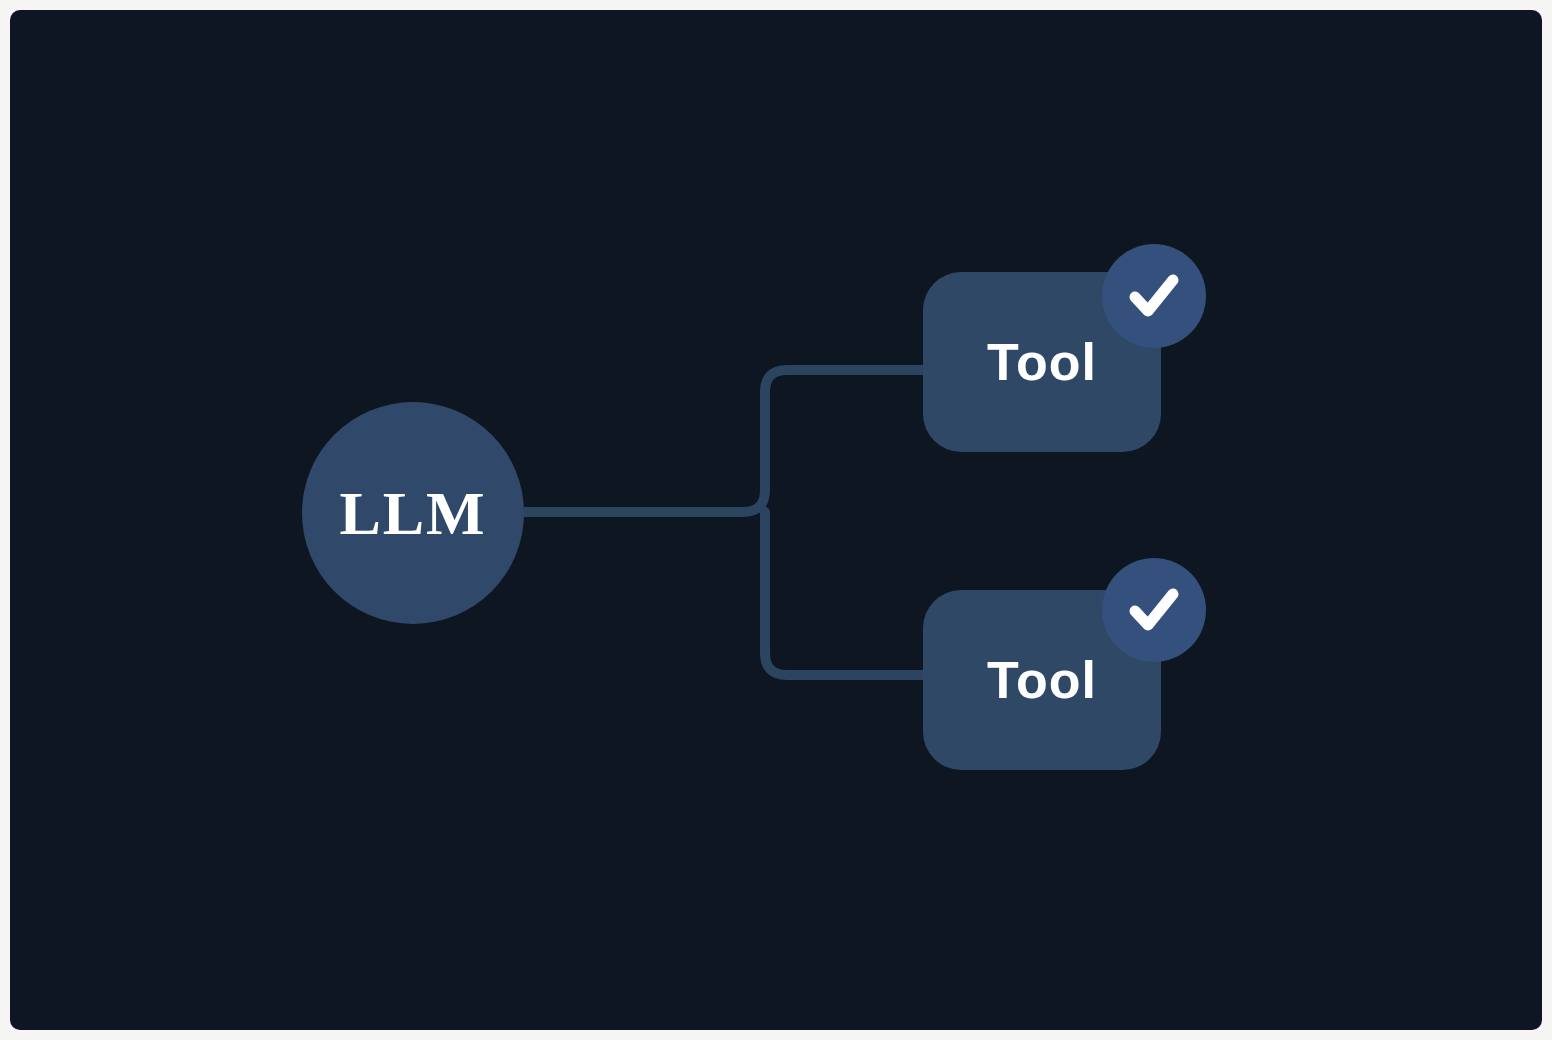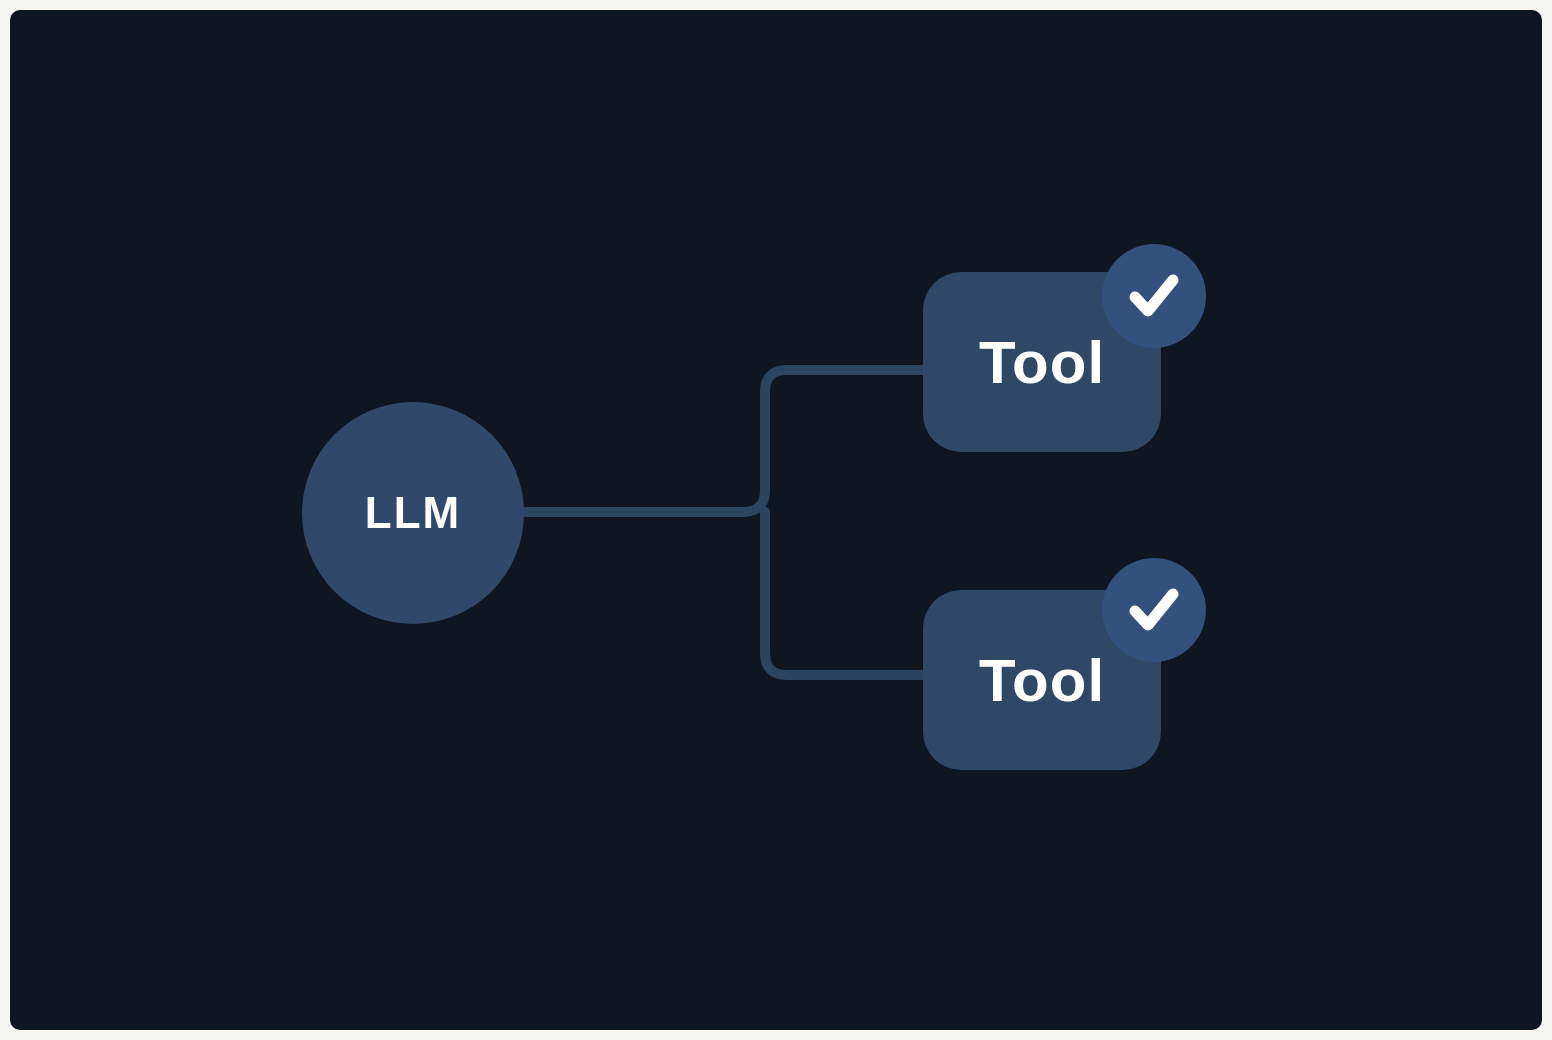--- a/index.html
+++ b/index.html
@@ -46,39 +46,40 @@
     width: 222px;
     height: 222px;
     border-radius: 50%;
     background: #30496a;
     display: flex;
     align-items: center;
     justify-content: center;
   }
   .llm-label {
     color: #ffffff;
-    font-size: 44px;
+    font-size: 62px;
     font-weight: 700;
     letter-spacing: 2px;
+    font-family: Liberation Serif, serif;
   }
   .tool-node {
     position: absolute;
     width: 238px;
     height: 180px;
     border-radius: 38px;
     background: #2e4866;
     display: flex;
     align-items: center;
     justify-content: center;
   }
   .tool-node.tool-1 { left: 913px; top: 262px; }
   .tool-node.tool-2 { left: 913px; top: 580px; }
   .tool-label {
     color: #ffffff;
-    font-size: 60px;
+    font-size: 52px;
     font-weight: 600;
     letter-spacing: 1px;
     text-align: center;
   }
   .check-badge {
     position: absolute;
     width: 104px;
     height: 104px;
     border-radius: 50%;
     background: #34507c;

